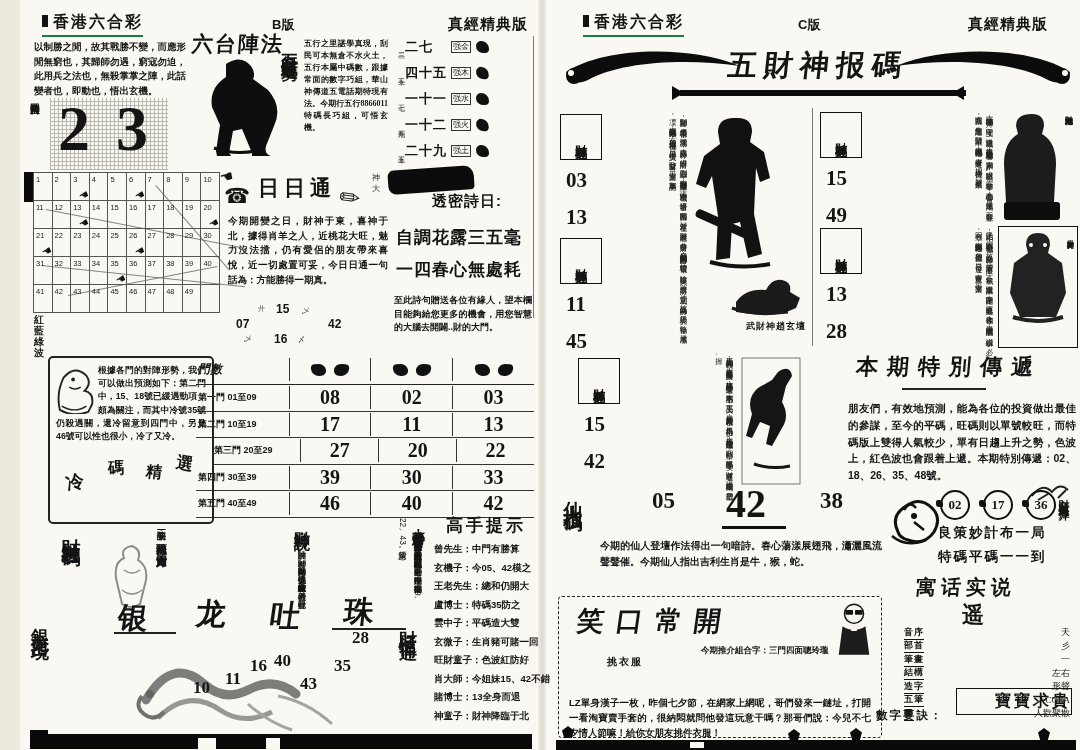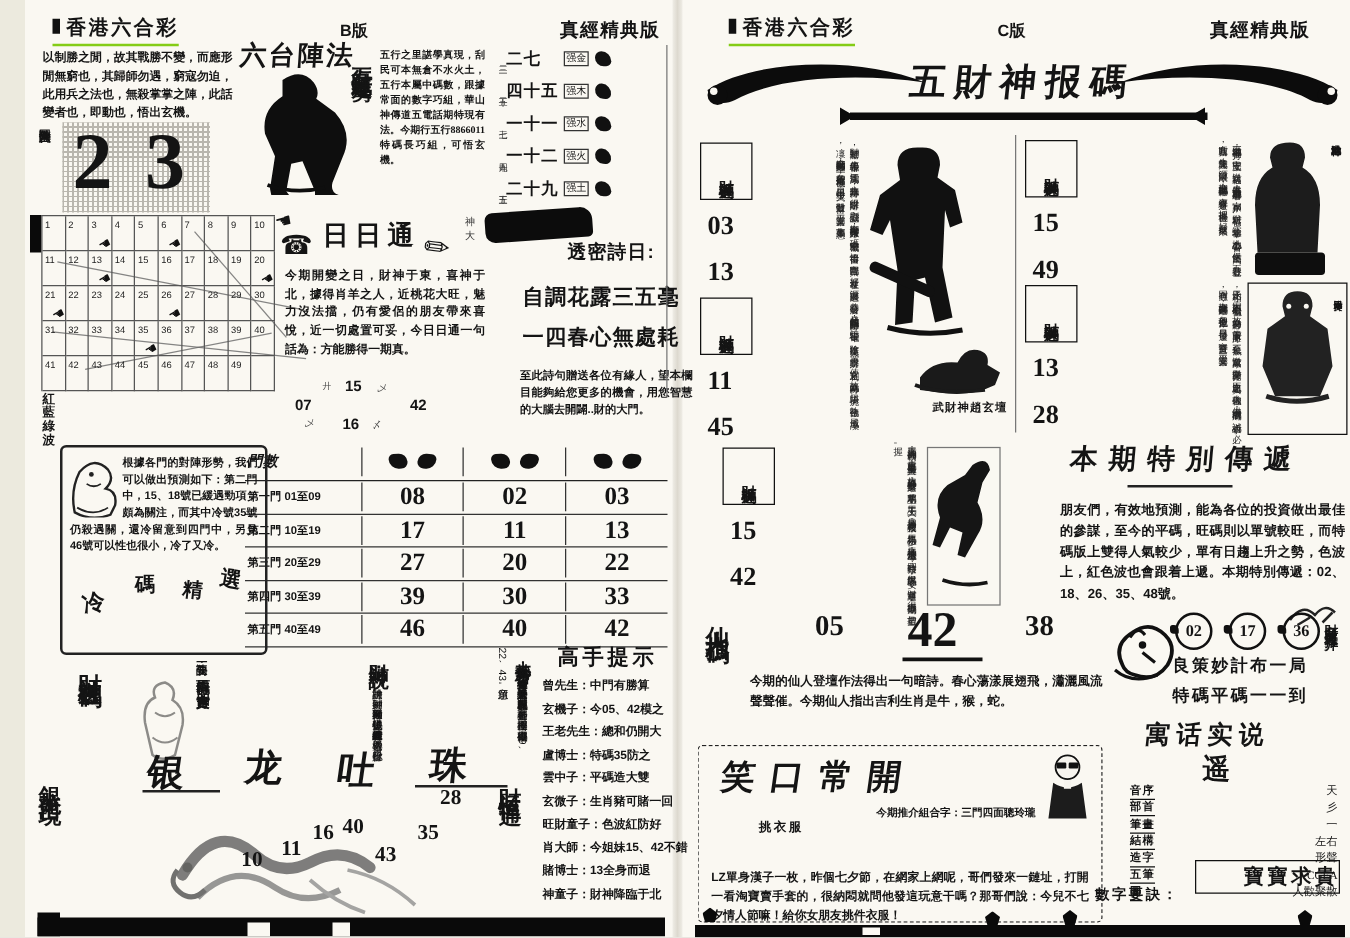--- a/index.html
+++ b/index.html
@@ -6,21 +6,21 @@
   #stage{position:relative;width:1080px;height:750px;background:#faf8f2;overflow:hidden;
          font-family:"Liberation Sans","DejaVu Sans",sans-serif;color:#141414;}
   .abs{position:absolute;}
   .v{writing-mode:vertical-rl;}
   .serif{font-family:"Liberation Serif","DejaVu Serif",serif;}
   .b{font-weight:bold;}
   .jt{text-align:justify;}
   .edge{left:0;top:0;width:20px;height:750px;background:#eceade;}
   .fold{left:538px;top:0;width:8px;height:750px;background:linear-gradient(90deg,#efede6,#ddd9cf,#efede6);}
   .rule{background:#777;}
-  .masthead{font-size:16px;font-weight:900;letter-spacing:2px;border-bottom:2px solid #84cc16;padding-bottom:2px;}
+  .masthead{font-size:16px;font-weight:900;letter-spacing:2px;border-bottom:2px solid #15803d;padding-bottom:2px;}
   .masthead:before{content:"";display:inline-block;width:6px;height:12px;background:#111;margin-right:5px;}
   .edition{font-size:13px;font-weight:900;}
   .version{font-size:15px;font-weight:900;letter-spacing:1px;}
   .smalltext{font-size:9.5px;line-height:1.55;}
   .tinytext{font-size:8px;line-height:1.5;}
   
   #grid{display:grid;grid-template-columns:repeat(10,1fr);grid-auto-rows:28px;border-left:1px solid #555;border-top:1px solid #555;}
   .gcell{position:relative;border-right:1px solid #555;border-bottom:1px solid #555;}
   .gcell>span.num{position:absolute;left:2px;top:2px;font-size:7.5px;color:#222;}
   .hand{position:absolute;right:0px;bottom:-2px;font-size:11px;transform:rotate(-30deg);color:#111;}
@@ -304,21 +304,21 @@
       <span class="abs b" style="left:38px;top:30px;font-size:12px;">16</span>
       <span class="abs" style="left:22px;top:2px;font-size:7px;color:#444;">廾</span>
       <span class="abs" style="left:66px;top:4px;font-size:7px;color:#444;">乄</span>
       <span class="abs" style="left:8px;top:32px;font-size:7px;color:#444;">乄</span>
       <span class="abs" style="left:62px;top:33px;font-size:7px;color:#444;">〆</span>
     </div>
   </div>
 
   <div class="abs" style="left:388px;top:168px;width:86px;height:24px;background:#0c0c0c;border-radius:6px 10px 4px 8px;transform:rotate(-4deg);"></div>
 
-  <div class="abs" style="left:416px;top:184px;width:140px;height:170px;">
+  <div class="abs" style="left:394px;top:184px;width:140px;height:170px;">
     <div class="abs b" style="left:38px;top:8px;font-size:15px;letter-spacing:1px;">透密詩日:</div>
     <div class="abs serif b" style="left:2px;top:42px;font-size:17px;letter-spacing:1px;">自調花露三五毫</div>
     <div class="abs serif b" style="left:2px;top:74px;font-size:17px;letter-spacing:1px;">一四春心無處耗</div>
     <div class="abs jt" style="left:0px;top:110px;width:138px;font-size:9px;line-height:1.5;font-weight:bold;">至此詩句贈送各位有緣人，望本欄目能夠給您更多的機會，用您智慧的大腦去開闢..財的大門。</div>
   </div>
 
   <div id="gate-table" class="abs" style="left:196px;top:354px;width:338px;">
       <div class="gt-row" style="height: 30px; border-bottom: 1.5px solid rgb(34, 34, 34);">
         <div class="gt-c0 b" style="font-size: 12px; font-style: italic;">門數</div>
         <div class="gt-c"><span class="blob"></span><span class="blob blob2"></span></div>
@@ -330,21 +330,21 @@
         <div class="gt-c">08</div>
         <div class="gt-c">02</div>
         <div class="gt-c">03</div>
       </div>
       <div class="gt-row" style="height: 25.5px;">
         <div class="gt-c0">第二門 10至19</div>
         <div class="gt-c">17</div>
         <div class="gt-c">11</div>
         <div class="gt-c">13</div>
       </div>
-      <div class="gt-row" style="height: 25.5px;">
+      <div class="gt-row" style="height: 25.5px; margin-left: 16px;">
         <div class="gt-c0">第三門 20至29</div>
         <div class="gt-c">27</div>
         <div class="gt-c">20</div>
         <div class="gt-c">22</div>
       </div>
       <div class="gt-row" style="height: 25.5px;">
         <div class="gt-c0">第四門 30至39</div>
         <div class="gt-c">39</div>
         <div class="gt-c">30</div>
         <div class="gt-c">33</div>

